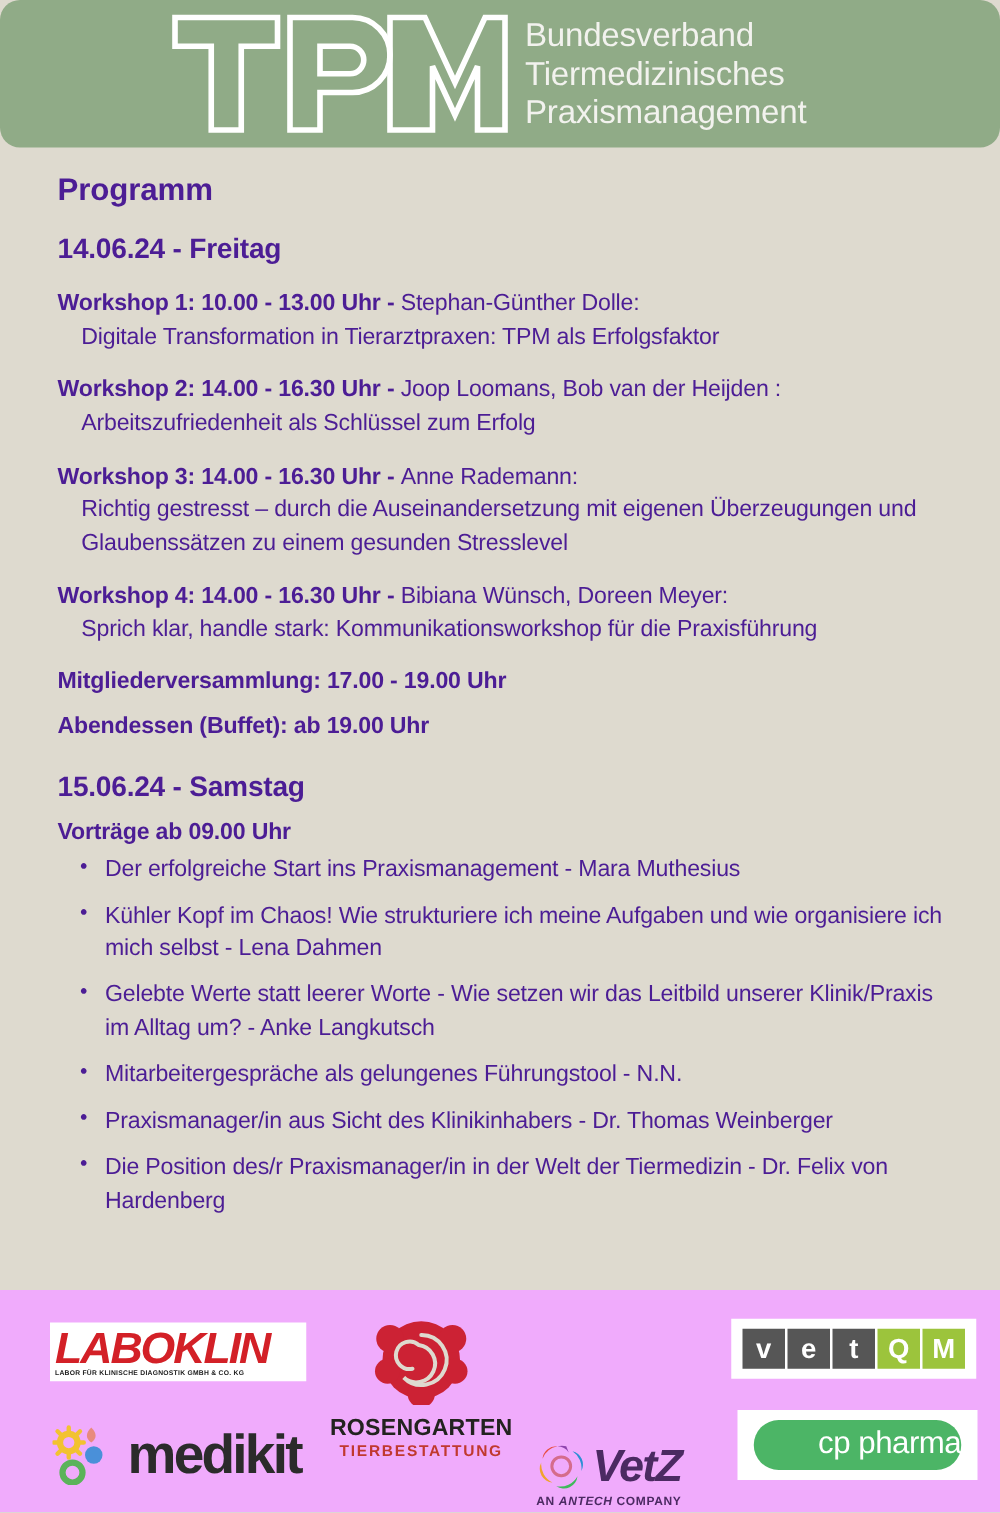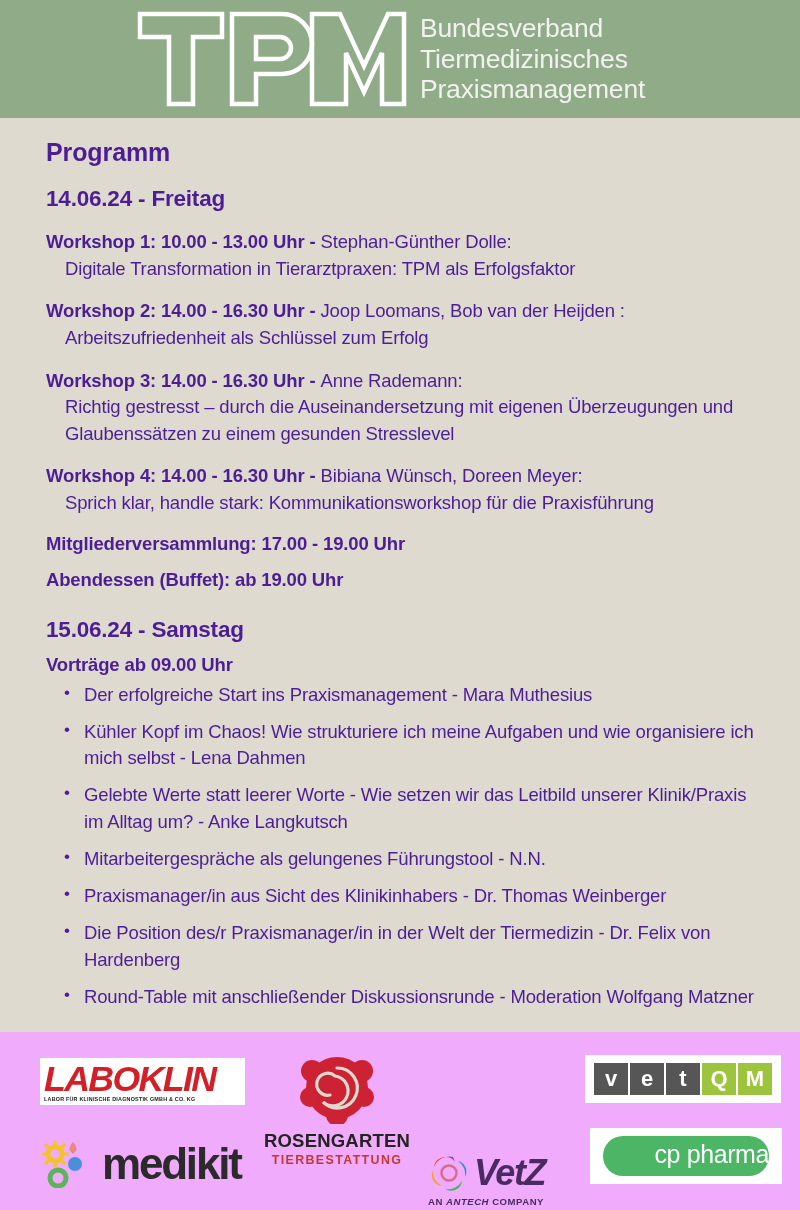--- a/index.html
+++ b/index.html
@@ -22,20 +22,21 @@
   
   .header {
     position: relative;
     width: 800px;
     height: 118px;
     background: #90ab87;
     display: flex;
     align-items: center;
     justify-content: flex-start;
     padding-left: 136px;
+    border-radius: 16px;
   }
 
   .logo-mark {
     display: block;
     flex: 0 0 auto;
   }
 
   .org-name {
     margin-left: 12px;
     color: #f2f2ee;
@@ -188,21 +189,21 @@
   .ivc { left: 386px; top: 30px; width: 180px; text-align: center; }
   .ivc .name {
     font-size: 24px;
     font-weight: bold;
     color: #111111;
     letter-spacing: -0.4px;
     margin-top: -2px;
   }
 
   
-  .vetz { left: 428px; top: 120px; display: flex; flex-direction: column; align-items: flex-start; }
+  .vetz { left: 428px; top: 120px; display: flex; flex-direction: column; align-items: flex-end; }
   .vetz .row { display: flex; align-items: center; }
   .vetz .word {
     font-size: 36px;
     font-weight: bold;
     font-style: italic;
     color: #4b2a62;
     letter-spacing: -1.4px;
     line-height: 1;
     margin-left: 4px;
   }
@@ -313,21 +314,20 @@
     <div class="day-heading second">15.06.24 - Samstag</div>
     <div class="talks-lead">Vorträge ab 09.00 Uhr</div>
 
     <ul class="talks">
       <li>Der erfolgreiche Start ins Praxismanagement - Mara Muthesius</li>
       <li>Kühler Kopf im Chaos! Wie strukturiere ich meine Aufgaben und wie organisiere ich mich selbst - Lena Dahmen</li>
       <li>Gelebte Werte statt leerer Worte - Wie setzen wir das Leitbild unserer Klinik/Praxis im Alltag um? - Anke Langkutsch</li>
       <li>Mitarbeitergespräche als gelungenes Führungstool - N.N.</li>
       <li>Praxismanager/in aus Sicht des Klinikinhabers - Dr. Thomas Weinberger</li>
       <li>Die Position des/r Praxismanager/in in der Welt der Tiermedizin - Dr. Felix von Hardenberg</li>
-      <li>Round-Table mit anschließender Diskussionsrunde - Moderation Wolfgang Matzner</li>
     </ul>
   </div>
 
   <div class="footer">
 
     <div class="logo-cell laboklin">
       <span class="word">LABOKLIN</span>
       <span class="sub">LABOR FÜR KLINISCHE DIAGNOSTIK GMBH &amp; CO. KG</span>
     </div>
 

